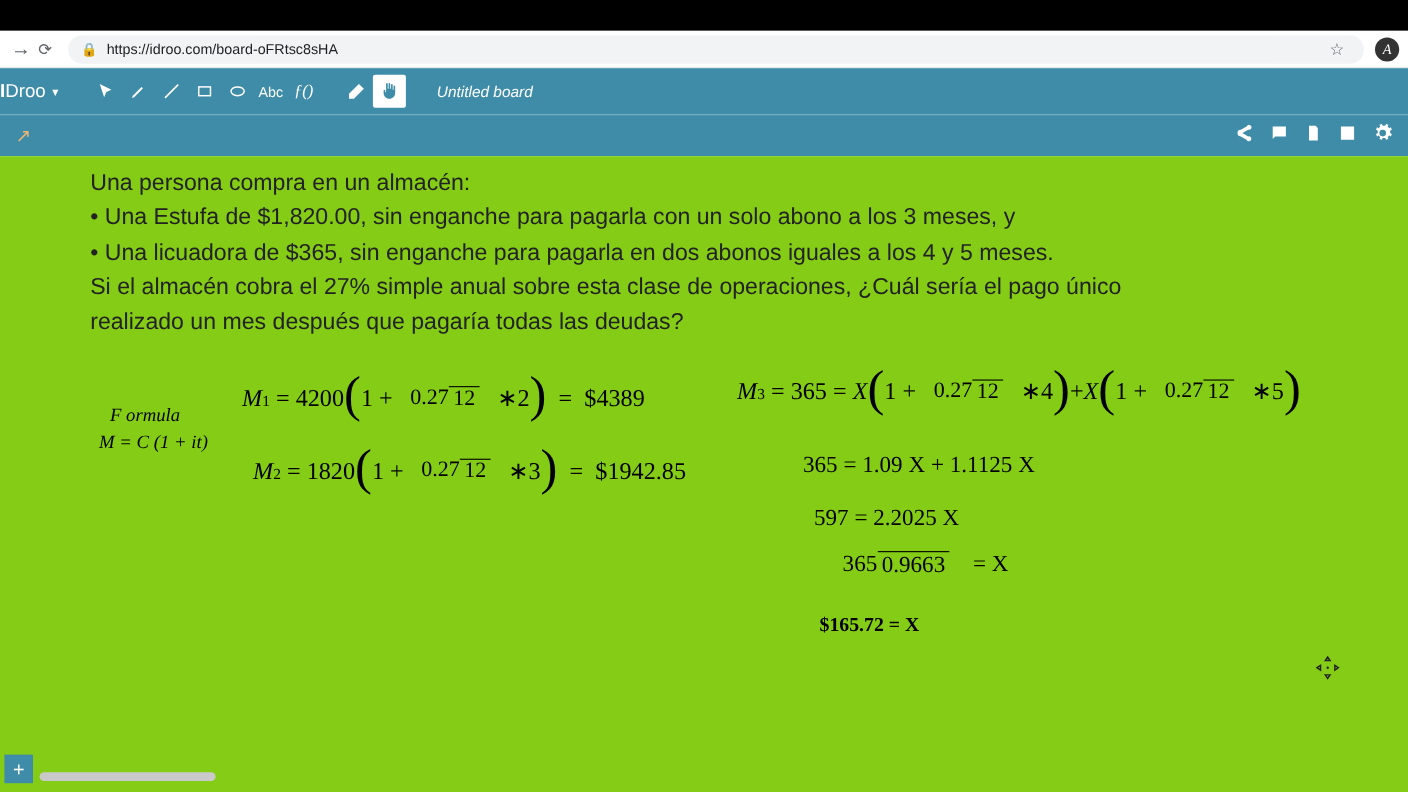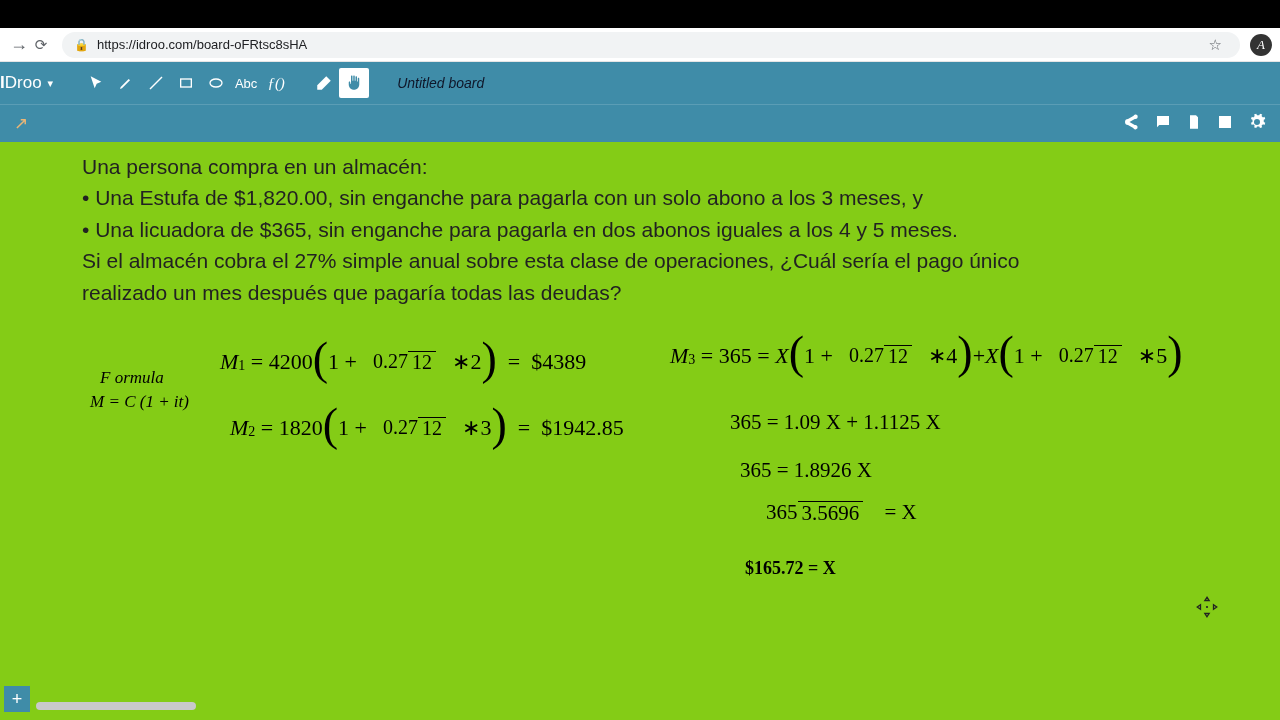--- a/index.html
+++ b/index.html
@@ -17,21 +17,21 @@
   .top-toolbar { height: 42px; background: #3f8ca8; display: flex; align-items: center; padding: 0 0; color: #fff; }
   .logo { font-size: 17px; font-weight: 500; margin-right: 6px; }
   .logo b { font-weight: 700; }
   .chev { font-size: 11px; margin-right: 28px; }
   .tool { width: 30px; height: 30px; display: flex; align-items: center; justify-content: center; color: #fff; cursor: pointer; }
   .tool.active { background: #fff; color: #3f8ca8; border-radius: 2px; }
   .tool svg { display: block; }
   .abc { font-size: 13px; padding: 0 6px; }
   .fx { font-style: italic; font-family: Georgia, serif; font-size: 15px; padding: 0 4px; }
   .spacer-sm { width: 18px; }
-  .board-title { color: #0f172a; font-style: italic; font-size: 14px; margin-left: 28px; }
+  .board-title { color: #ffffff; font-style: italic; font-size: 14px; margin-left: 28px; }
 
   .sub-toolbar { height: 38px; background: #3f8ca8; border-top: 1px solid rgba(255,255,255,0.15); display: flex; align-items: center; padding: 0 14px; color: #fff; }
   .popout { color: #eab676; font-size: 17px; transform: rotate(0deg);}
   .right-icons { margin-left: auto; display: flex; align-items: center; gap: 14px; }
   .right-icons span, .right-icons svg { color: #fff; fill: #fff; cursor: pointer; }
 
   .canvas { position: relative; background: #84cc16; height: calc(100% - 34px - 42px - 38px); overflow: hidden; }
   .problem { position: absolute; left: 82px; top: 10px; right: 30px; font-size: 21px; color: #222; line-height: 1.45; }
   .problem p { margin-bottom: 1px; }
 
@@ -182,26 +182,26 @@
         <span class="bigp2">(</span>1 + <span class="frac">
             <span class="num">0.27</span>
             <span class="den">12</span>
           </span> ∗ <span>5</span><span class="bigp2">)</span>
       </div>
 
       <div class="eq" style="left:640px; top:70px; font-size:21px;">
         <span>365 = 1.09 X + 1.1125 X</span>
       </div>
       <div class="eq" style="left:650px; top:118px; font-size:21px;">
-        <span>365 = 1.8926 X</span>
+        <span>597 = 2.2025 X</span>
       </div>
       <div class="eq" style="left:660px; top:160px; font-size:21px;">
         <span class="frac" style="font-size:21px;">
             <span class="num">365</span>
-            <span class="den">3.5696</span>
+            <span class="den">0.9663</span>
           </span>
         &nbsp;<span>= X</span>
       </div>
       <div class="eq" style="left:655px; top:218px; font-size:18px;font-weight:bold;">
         <span>$165.72  =  X</span>
       </div>
     </div>
 
     <div class="move-cursor">
       <svg width="26" height="26" viewBox="0 0 24 24">

